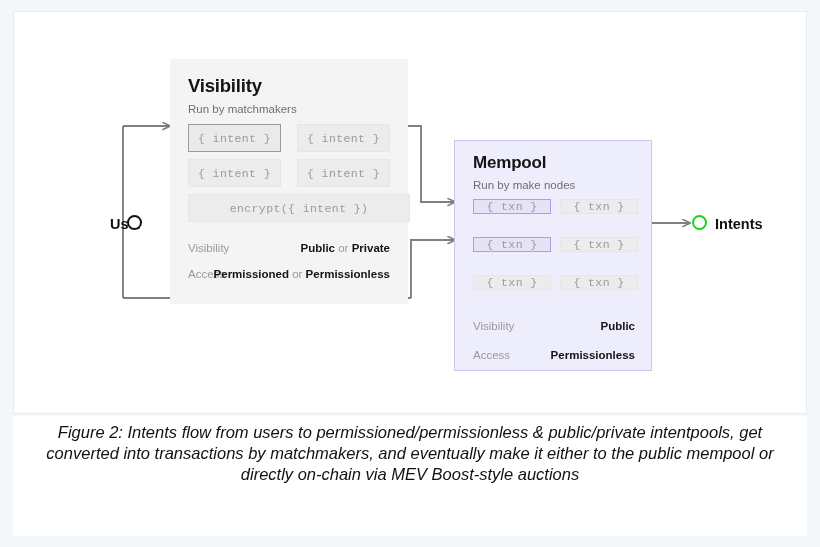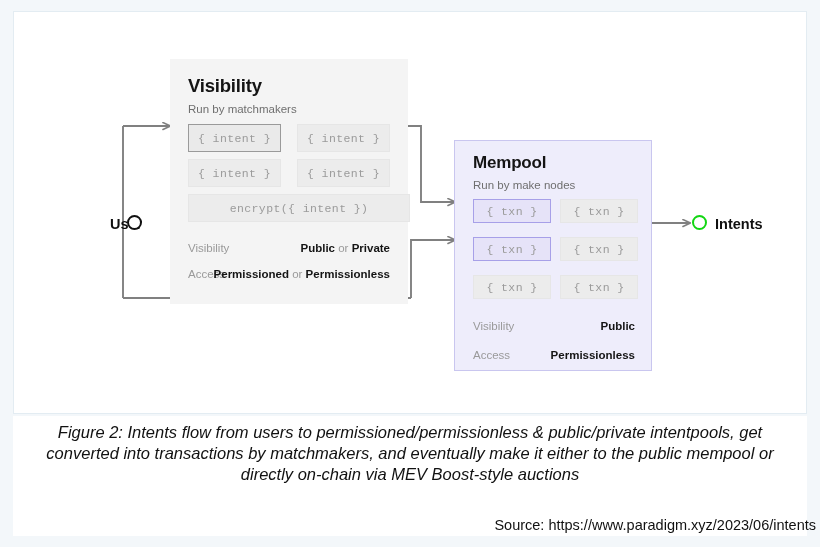--- a/index.html
+++ b/index.html
@@ -129,21 +129,21 @@
     border: 1px solid #e6e6e6;
     height: 28px;
   }
   .chip.intent.hi {
     background: #eaeaea;
     border: 1px solid #9a9a9a;
   }
   .chip.txn {
     background: #eceaf5;
     border: 1px solid #e3e0ef;
-    height: 24px;
+    height: 15px;
   }
   .chip.txn.hi {
     background: #e6e3f8;
     border: 1px solid #a7a0e8;
   }
   .chip.txn.plain {
     background: #ececec;
     border: 1px solid #e6e6e6;
   }
 
@@ -256,15 +256,14 @@
         <b>Permissionless</b>
       </div>
     </div>
 
   </div>
 
   <div id="caption-panel">
     <div id="caption-text">Figure 2: Intents flow from users to permissioned/permissionless &amp; public/private intentpools, get converted into transactions by matchmakers, and eventually make it either to the public mempool or directly on-chain via MEV Boost-style auctions</div>
   </div>
 
-  <div id="source-text">Source: https://www.paradigm.xyz/2023/06/intents</div>
 
 </div>
 
 </body></html>

